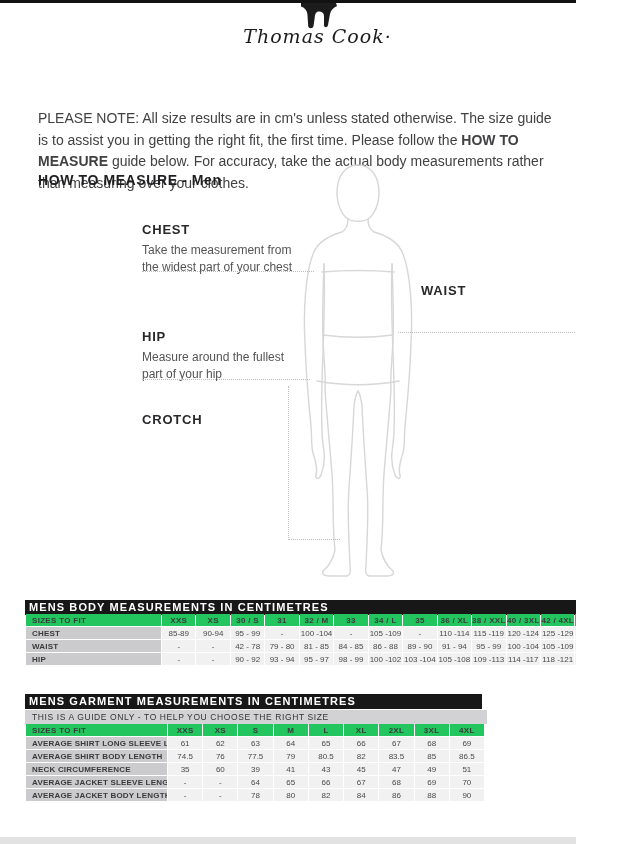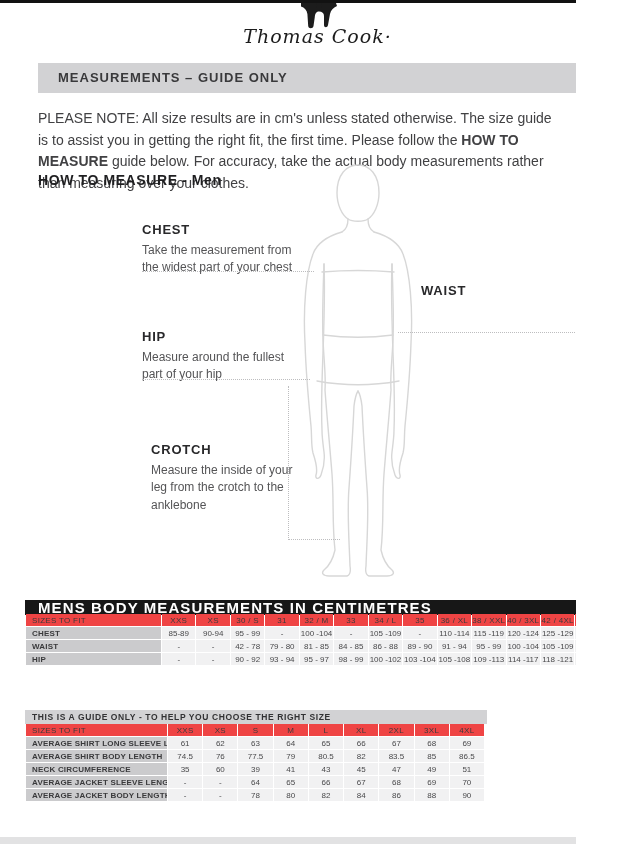--- a/index.html
+++ b/index.html
@@ -23,50 +23,47 @@
 
   .figure { position:absolute; left:278px; top:160px; }
 
   .measure-block { position:absolute; }
   .measure-label { font-size:13px; font-weight:bold; letter-spacing:.8px; color:#29292b; margin-bottom:5px; }
   .measure-desc { font-size:12px; line-height:1.45; color:#545456; }
 
   .dotline-h { position:absolute; border-top:1px dotted #bdbdbf; height:0; }
   .dotline-v { position:absolute; border-left:1px dotted #bdbdbf; width:0; }
 
-  .tbl-title { position:absolute; background:#171717; color:#fff; font-size:15px; font-weight:bold;
-               letter-spacing:1.1px; height:15px; line-height:15px; padding-left:13px; }
-  .tbl-subtitle { position:absolute; background:#d2d2d4; color:#323234; font-size:8.5px; font-weight:bold;
+  .tbl-title { position:absolute; background:#171717; color:#fff; font-size:11px; font-weight:bold;
+               letter-spacing:1.1px; height:15px; line-height:15px; padding-left:4px; }
+  .tbl-subtitle { position:absolute; background:#d2d2d4; color:#323234; font-size:8.5px; font-weight:normal;
                   letter-spacing:.6px; height:14px; line-height:14px; padding-left:7px; }
 
   table.sizes { position:absolute; border-collapse:separate; border-spacing:1.5px; table-layout:fixed; }
   table.sizes td, table.sizes th { font-size:8px; height:12px; padding:0; vertical-align:middle; white-space:nowrap; overflow:hidden; }
-  table.sizes th { background:#ef4444; color:#3a3a3c; font-weight:normal; letter-spacing:.3px; text-align:center; }
+  table.sizes th { background:#22c55e; color:#3a3a3c; font-weight:bold; letter-spacing:.3px; text-align:center; }
   table.sizes th.lbl, table.sizes td.lbl { text-align:left; padding-left:6px; }
   table.sizes td.lbl { background:#cbcbcd; color:#3a3a3c; font-weight:bold; letter-spacing:.2px; }
   table.sizes td.val { background:#f1f1f2; color:#49494b; text-align:center; }
 </style>
 </head>
 <body>
 
 <div class="page">
 
   <div class="top-rule"></div>
 
   <div class="logo">
     <svg class="logo-icon" width="44" height="26" viewBox="0 0 44 26">
       <path fill="#1c1c1c" d="M5,0 L40,0 L41,3 C37,5 35,7 34,11 L32,22 C31.5,25 28,25 28,22 L28,13 C28,10 26,8.5 23,8.5 C20,8.5 19,11 18.8,14 L17.5,23 C17,26 12.5,26 12.2,23 L11.4,11 C10.8,7 8.5,4.5 5,3.5 Z"></path>
       <path fill="#1c1c1c" d="M20,0 L26,0 L25,5 L21,5 Z"></path>
     </svg>
     <span class="logo-text">Thomas Cook·</span>
   </div>
 
-  <div class="title-bar">
-    <span>MEASUREMENTS – GUIDE ONLY</span>
-  </div>
 
   <p class="note"><span>PLEASE NOTE:  All size results are in cm's unless stated otherwise. The size guide is to assist you in getting the right fit, the first time. Please follow the </span><b>HOW TO MEASURE</b><span> guide below. For accuracy, take the actual body measurements rather than measuring over your clothes.</span></p>
 
   <div class="htm-title">HOW TO MEASURE - Men</div>
 
   <svg class="figure" width="164" height="420" viewBox="0 0 164 420">
     <g fill="none" stroke="#d7d7d7" stroke-width="1.4" stroke-linecap="round" stroke-linejoin="round">
 
       <path d="M80,5 C92,5 101,15 101,33 C101,45 96,55 90,59 C86,62 74,62 70,59 C64,55 59,45 59,33 C59,15 68,5 80,5 Z"></path>
 
@@ -97,23 +94,22 @@
     <div class="measure-label">WAIST</div>
   </div>
   <div class="dotline-h" style="left:398px; top:332px; width:233px;"></div>
 
   <div class="measure-block" style="left:142px; top:329px; width:160px;">
     <div class="measure-label">HIP</div>
     <div class="measure-desc">Measure around the fullest part of your hip</div>
   </div>
   <div class="dotline-h" style="left:142px; top:379px; width:168px;"></div>
 
-  <div class="measure-block" style="left:142px; top:442px; width:142px;margin-left:9px;">
+  <div class="measure-block" style="left:142px; top:412px; width:142px;">
     <div class="measure-label">CROTCH</div>
-    <div class="measure-desc">Measure the inside of your leg from the crotch to the anklebone</div>
   </div>
   <div class="dotline-v" style="left:288px; top:386px; height:154px;"></div>
   <div class="dotline-h" style="left:288px; top:539px; width:52px;"></div>
 
   <div class="tbl-title" style="left:25px; top:600px; width:585px;">MENS BODY MEASUREMENTS IN CENTIMETRES</div>
   <table class="sizes" style="left:25px; top:613px; width:585px;">
       <tbody>
         <tr>
           <th class="lbl" style="width:135px">SIZES TO FIT</th>
           <th>XXS</th>
@@ -174,20 +170,21 @@
           <td class="val">103 -104</td>
           <td class="val">105 -108</td>
           <td class="val">109 -113</td>
           <td class="val">114 -117</td>
           <td class="val">118 -121</td>
           <td class="val">122 -127</td>
         </tr>
       </tbody>
     </table>
 
+  <div class="tbl-title" style="left:25px; top:694px; width:457px;">MENS GARMENT MEASUREMENTS IN CENTIMETRES</div>
   <div class="tbl-subtitle" style="left:25px; top:710px; width:462px;">THIS IS A GUIDE ONLY - TO HELP YOU CHOOSE THE RIGHT SIZE</div>
   <table class="sizes" style="left:25px; top:723px; width:460px;">
       <tbody>
         <tr>
           <th class="lbl" style="width:141px">SIZES TO FIT</th>
           <th>XXS</th>
           <th>XS</th>
           <th>S</th>
           <th>M</th>
           <th>L</th>

